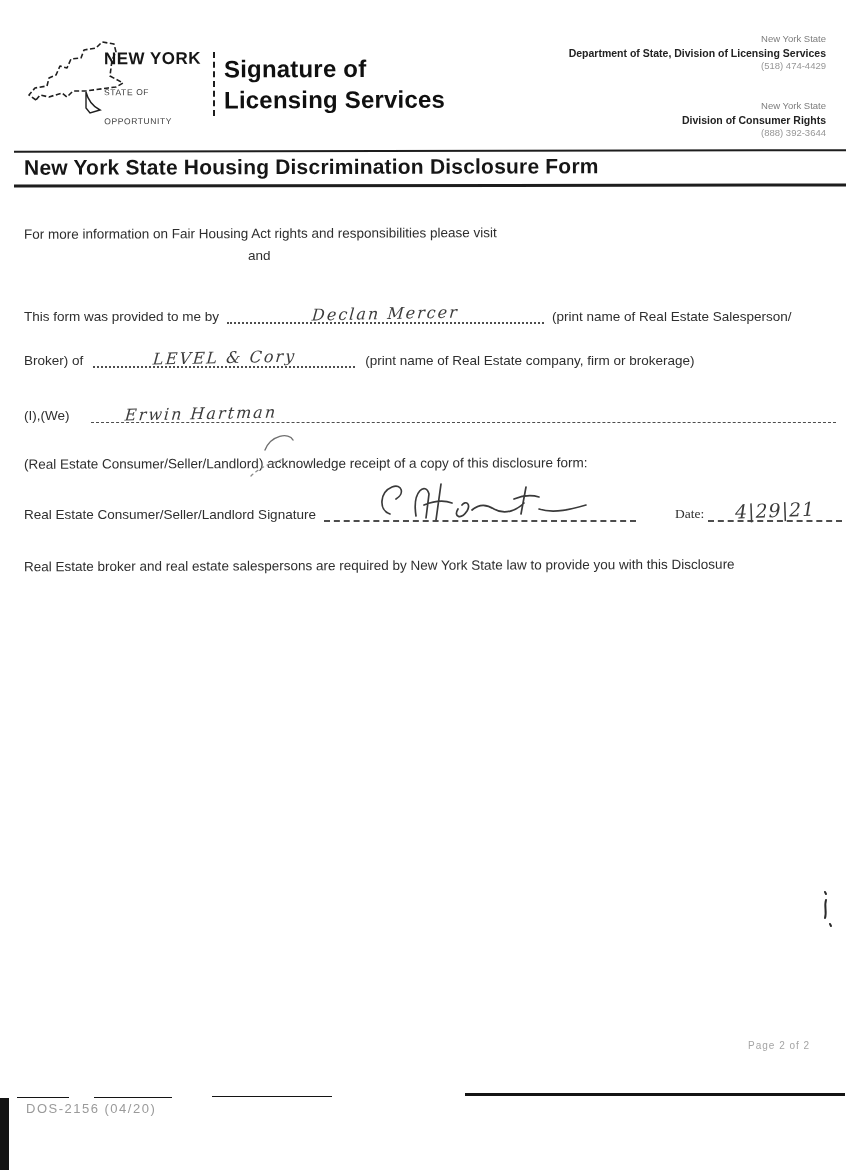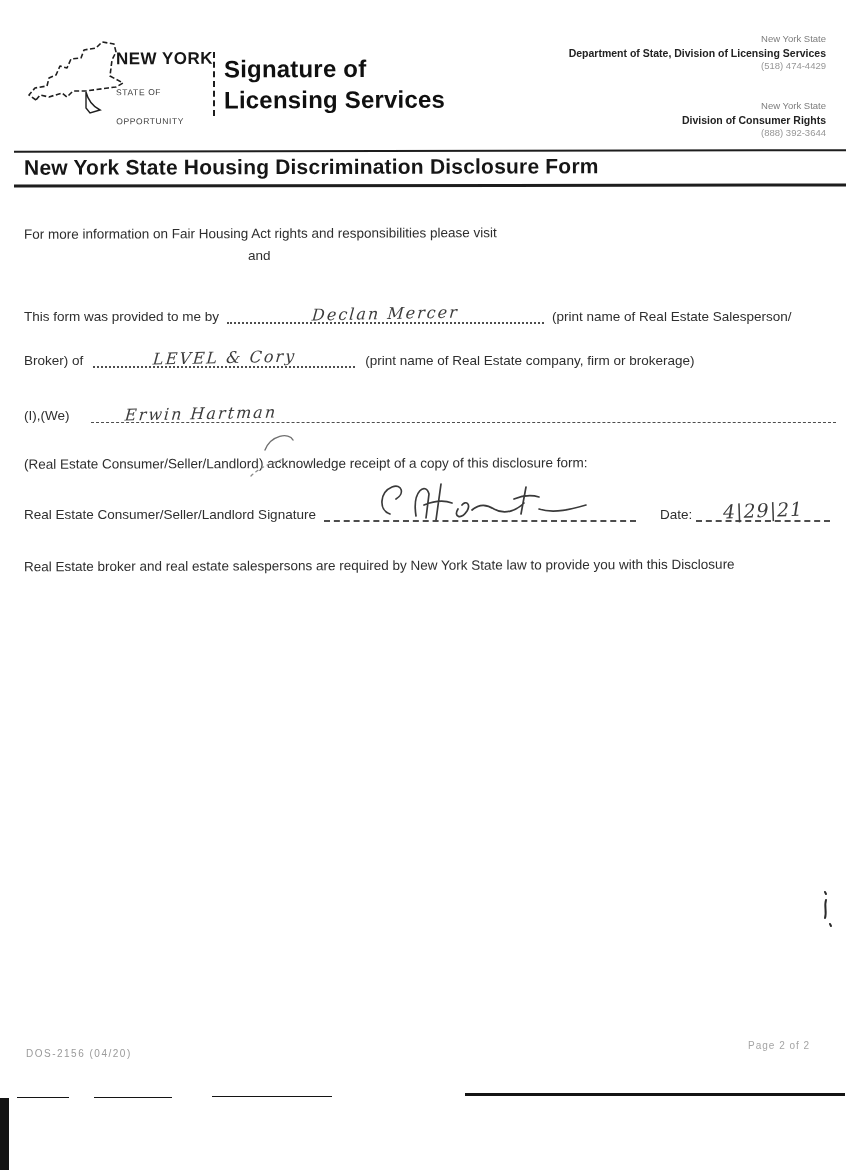--- a/index.html
+++ b/index.html
@@ -8,21 +8,21 @@
     width:850px;height:1170px;
     background:#ffffff;
     margin:0 auto;
     overflow:hidden;
     font-family:"Liberation Sans", sans-serif;
     color:#2b2b2b;
     -webkit-font-smoothing:antialiased;
   }
   
   .logo-state{position:absolute;left:26px;top:38px;width:110px;height:100px;}
-  .brand{position:absolute;left:116px;top:50px;line-height:1.05;transform:rotate(-.3deg);}
+  .brand{position:absolute;left:104px;top:50px;line-height:1.05;transform:rotate(-.3deg);}
   .brand .nyl{font-size:17px;font-weight:bold;letter-spacing:.5px;color:#161616;}
   .brand .sub{font-size:8.5px;letter-spacing:.6px;color:#3a3a3a;margin-top:20px;}
   .logo-divider{position:absolute;left:213px;top:52px;height:64px;border-left:2px dashed #1c1c1c;}
   .division{position:absolute;left:224px;top:53px;font-size:24px;font-weight:bold;color:#101010;line-height:1.3;letter-spacing:.2px;transform:rotate(-.2deg);}
   .contact{position:absolute;right:24px;text-align:right;line-height:1.35;}
   .contact.top{top:33px;}
   .contact.bottom{top:100px;}
   .contact .c1{font-size:9.5px;color:#7d7d7d;}
   .contact .c2{font-size:10.5px;font-weight:bold;color:#222;}
   .contact .c3{font-size:9.5px;color:#969696;}
@@ -45,29 +45,29 @@
   .provided-line{top:306px;}
   .provided-fill{min-width:305px;font-size:16px;margin:0 8px;}
   .broker-line{top:350px;}
   .broker-fill{min-width:250px;font-size:16px;margin:0 10px;}
   .iwe-line{top:406px;width:812px;gap:17px;}
   .iwe-fill{flex:1;text-align:left;padding-left:34px;font-size:16px;margin-left:4px;border-bottom:1.5px dashed #4d4d4d;}
   .ack-line{top:456px;transform:rotate(-.15deg);}
   .sig-line{top:500px;width:812px;}
   .sig-fill{position:relative;min-width:312px;margin-left:8px;height:20px;border-bottom:2px dashed #4d4d4d;}
   .sig-svg{position:absolute;left:50px;bottom:-8px;}
-  .date-label{margin-left:24px;}
+  .date-label{margin-left:39px;font-family:Liberation Serif, serif;}
   .date-fill{min-width:122px;font-size:19px;margin-left:4px;border-bottom:2px dashed #4d4d4d;}
   .date-hw{transform:rotate(-2deg);letter-spacing:1px;font-size:19px;}
   .required-line{top:558px;transform:rotate(-.2deg);}
   
   .scribble{position:absolute;left:243px;top:430px;}
   .stray{position:absolute;left:816px;top:888px;}
   
-  .footer-left{position:absolute;left:26px;top:1048px;font-size:10px;color:#9a9a9a;letter-spacing:1.5px;}
+  .footer-left{position:absolute;left:26px;top:1101px;font-size:13px;color:#9a9a9a;letter-spacing:1.5px;}
   .footer-right{position:absolute;left:748px;top:1040px;font-size:10px;color:#a5a5a5;letter-spacing:1px;}
   
   .art{position:absolute;background:#141414;}
   .sl1{left:17px;top:1097px;width:52px;height:1px;}
   .sl2{left:94px;top:1097px;width:78px;height:1px;}
   .sl3{left:212px;top:1096px;width:120px;height:1px;}
   .sl4{left:465px;top:1093px;width:380px;height:3px;}
   .strip{left:0;top:1098px;width:9px;height:72px;}
 </style>
 </head>

